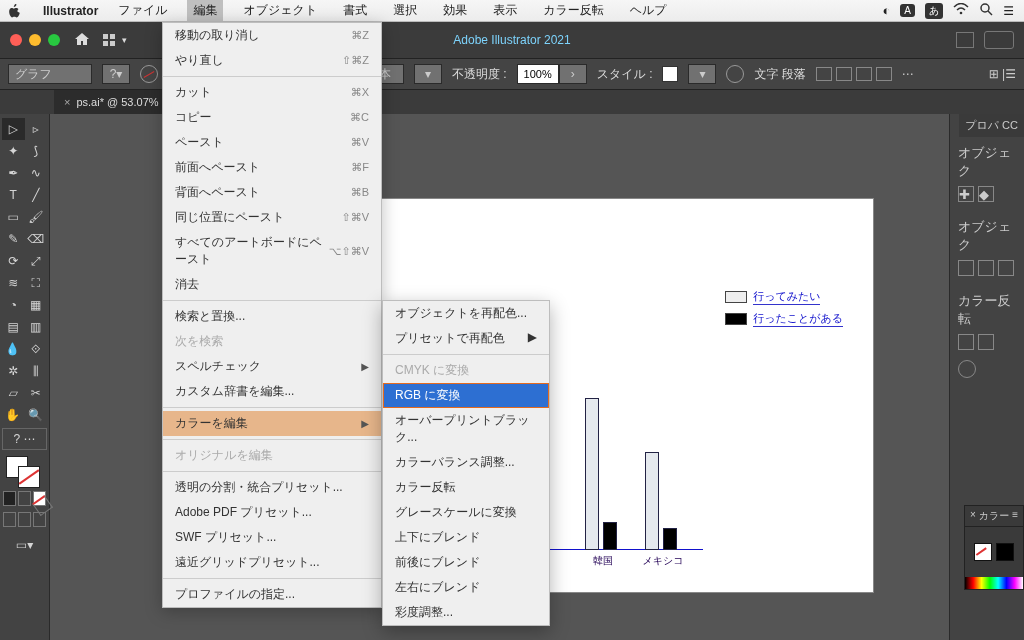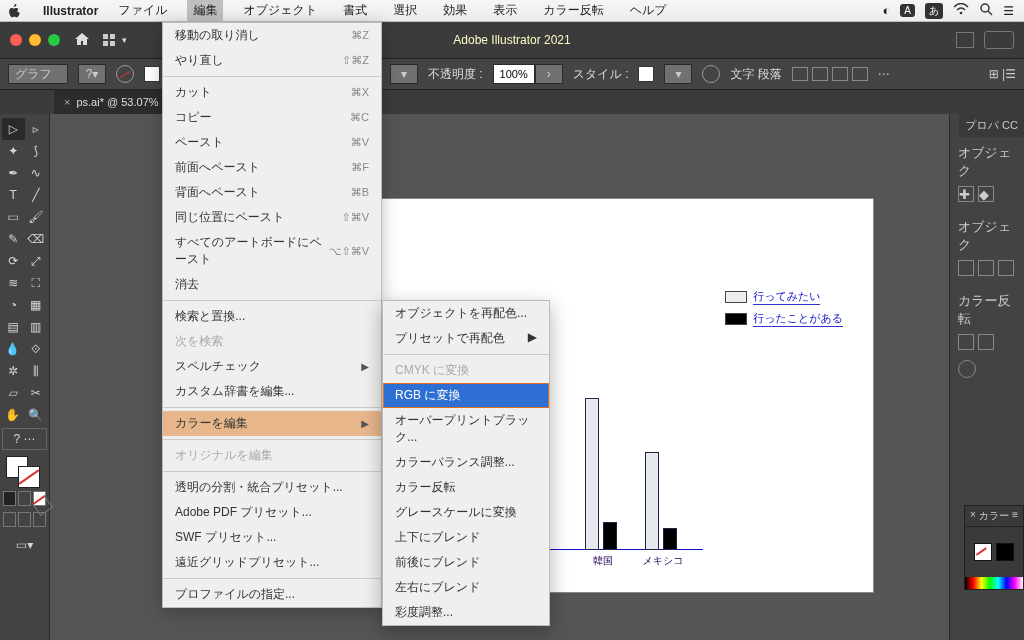--- a/index.html
+++ b/index.html
@@ -15,21 +15,21 @@
 .mac-menubar .status { margin-right:10px; display:flex; align-items:center; gap:10px; }
 .mac-menubar .clock-icon { font-size:13px; }
 
 
 .app-titlebar { height:36px; background:#3b3b3b; display:flex; align-items:center; color:#ddd; font-size:12px; }
 .traffic { display:flex; gap:7px; margin-left:10px; margin-right:14px; }
 .traffic span { width:12px; height:12px; border-radius:50%; display:inline-block; }
 .traffic .r{background:#ff5f57;} .traffic .y{background:#febc2e;} .traffic .g{background:#28c840;}
 .app-titlebar .home-icon { margin-right:12px; }
 .app-titlebar .workspace-pick { margin-right:auto; display:flex; align-items:center; gap:6px; }
-.app-titlebar .title-center { position:absolute; left:50%; transform:translateX(-50%); color:#fef9c3; }
+.app-titlebar .title-center { position:absolute; left:50%; transform:translateX(-50%); color:#7dd3fc; }
 .app-titlebar .title-right { margin-right:10px; display:flex; gap:10px; align-items:center;}
 .app-titlebar .icon-box { width:18px; height:16px; border:1px solid #777; display:inline-block;}
 .app-titlebar .search-mini { width:30px; height:18px; border:1px solid #777; border-radius:3px;}
 
 
 .control-row { height:32px; background:#444; border-top:1px solid #222; border-bottom:1px solid #222; display:flex; align-items:center; font-size:12px; color:#ccc; padding-left:8px; gap:10px;}
 .control-row .combo { background:#717171; height:20px; padding:0 6px; display:flex; align-items:center; border:1px solid #2a2a2a; }
 .control-row .dd { width:28px; height:20px; border:1px solid #2a2a2a; background:#717171; display:inline-flex; align-items:center; justify-content:center;}
 .control-row .null-ring { width:18px; height:18px; border-radius:50%; border:1px solid #999; position:relative;}
 .control-row .null-ring::after{content:"";position:absolute;left:2px;right:2px;top:8px;border-top:1px solid #c33;transform:rotate(-30deg);}
@@ -171,21 +171,21 @@
     <span style="font-size:9px;">▾</span>
   </span>
   <span class="title-center">Adobe Illustrator 2021</span>
   <div class="title-right">
     <span class="icon-box"></span>
     <span class="search-mini"></span>
   </div>
 </div>
 
 <div class="control-row">
-  <div class="combo" style="width:60px">
+  <div class="combo" style="width:84px">
       <span>グラフ</span>
     </div>
   <div class="dd">?▾</div>
   <span class="null-ring"></span>
   <span style="display:flex;gap:2px;">
     <span class="swatch" style="background:#fff"></span>
     <span class="swatch" style="background:#000"></span>
   </span>
   <span class="dd">▾</span>
   <span class="stroke-bar"></span>

